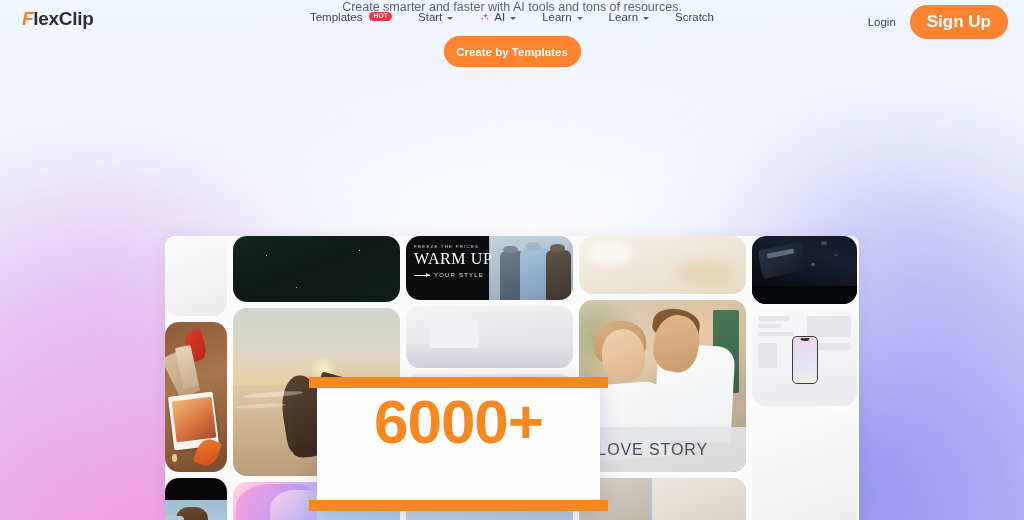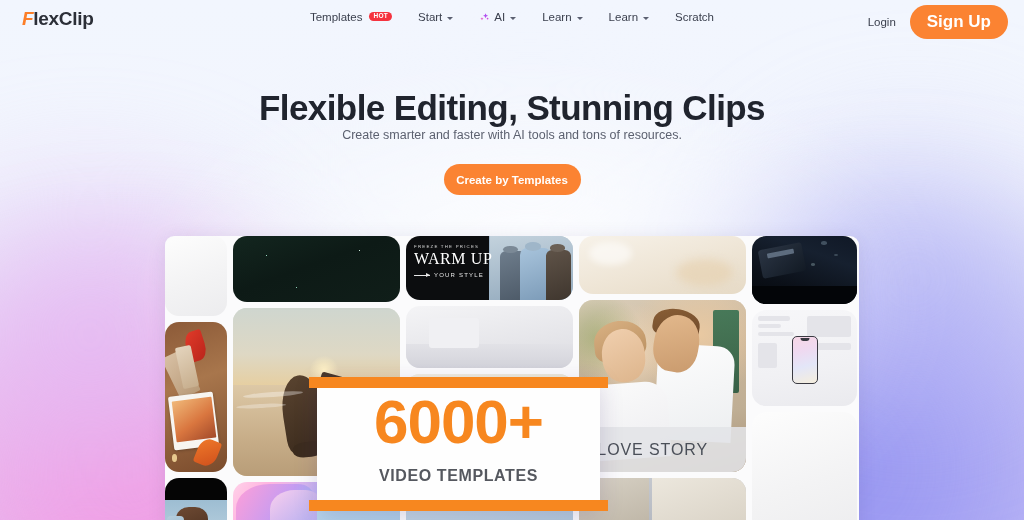--- a/index.html
+++ b/index.html
@@ -284,21 +284,20 @@
     </div>
   </nav>
 
   <div class="hdr-right">
     <span class="login-link">Login</span>
     <button class="signup-btn">Sign Up</button>
   </div>
 </header>
 
 <div class="hero">
-  <h1>Flexible Editing, Stunning Clips</h1>
   <div class="sub">Create smarter and faster with AI tools and tons of resources.</div>
   <div class="cta-row">
     <button class="btn-primary">Create by Templates</button>
   </div>
 </div>
 
 <div class="collage">
 
   <div class="col c1">
     <div class="tile t-white r" style="height:80px"></div>
@@ -431,15 +430,14 @@
       </div>
       <div class="phone"></div>
     </div>
     <div class="tile t-white r" style="height:130px"></div>
   </div>
 </div>
 
 <div class="banner">
   <div class="bar top"></div>
   <div class="num">6000+</div>
-  <div class="cap">VIDEO TEMPLATES</div>
   <div class="bar bot"></div>
 </div>
 
 </body></html>

